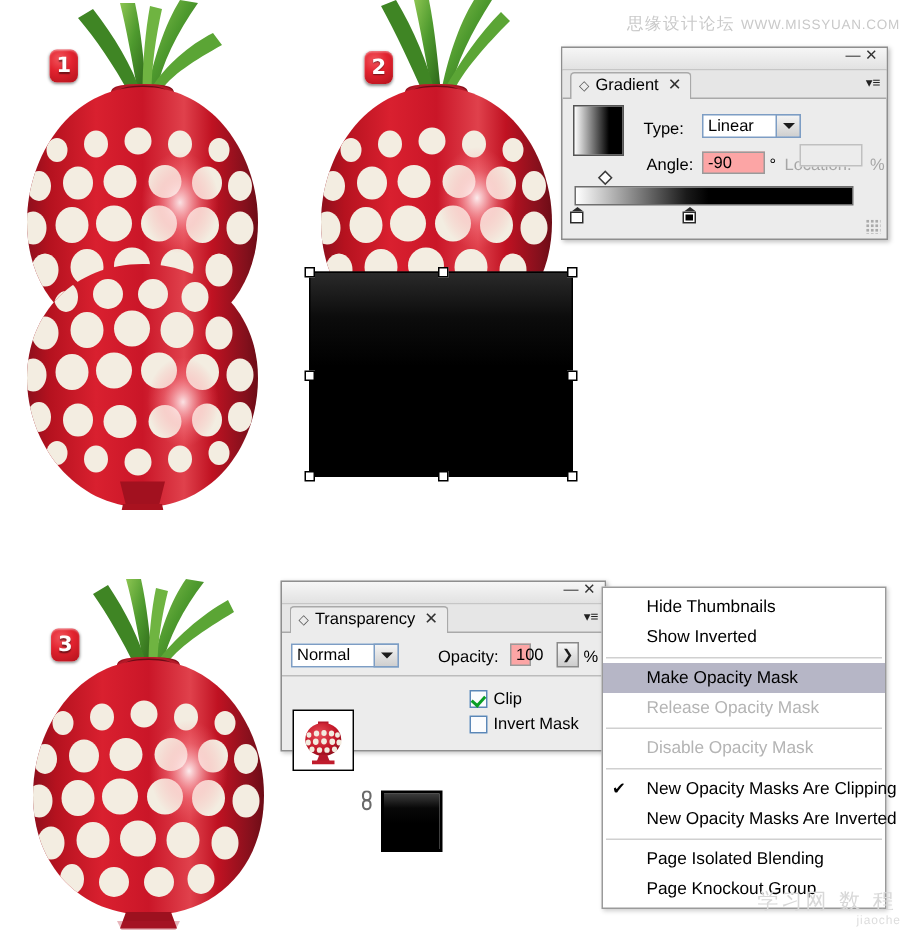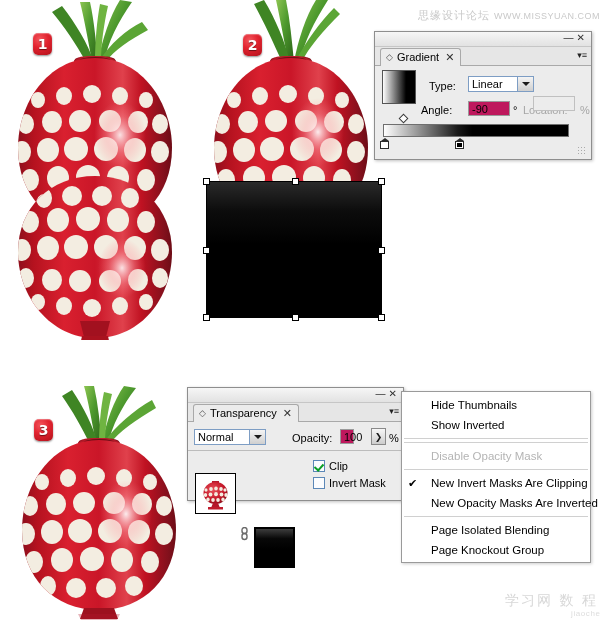--- a/index.html
+++ b/index.html
@@ -75,21 +75,21 @@
   .tab .x{font-size:11px;color:#333;margin-left:2px;}
   .menu-btn{
     position:absolute;right:4px;top:2px;width:14px;height:12px;
     font-size:9px;color:#222;line-height:12px;text-align:right;
   }
   .panel-body{padding:0;position:relative;}
 
   .fieldlabel{font-size:11px;color:#000;}
   .fieldlabel.dim{color:#a6a6a6;}
   .textbox{
-    background:#be185d;border:1px solid #9a9a9a;height:15px;line-height:15px;
+    background:#fca5a5;border:1px solid #9a9a9a;height:15px;line-height:15px;
     font-size:11px;padding:0 3px;box-sizing:border-box;color:#000;
   }
   .textbox.dim{background:#ececec;border-color:#c0c0c0;}
   .combo{
     position:relative;background:#ffffff;border:1px solid #7d9dc4;height:16px;
     box-sizing:border-box;font-size:11px;line-height:15px;padding:0 18px 0 3px;color:#000;
   }
   .combo .arrowbtn{
     position:absolute;right:-1px;top:-1px;width:17px;height:16px;
     background:linear-gradient(to bottom,#f4f4f4,#cfcfcf);
@@ -544,21 +544,21 @@
     <div class="grad-swatch"></div>
 
     <span class="fieldlabel abs" style="left:54px;top:14px;">Type:</span>
     <div class="combo abs" style="left:93px;top:10px;width:66px;">
       <span>Linear</span>
       <span class="arrowbtn">
           <i class="chev"></i>
         </span>
     </div>
 
-    <span class="fieldlabel abs" style="left:46px;top:38px;">Angle:</span>
+    <span class="fieldlabel abs" style="left:56px;top:38px;">Angle:</span>
     <div class="textbox abs" style="left:93px;top:35px;width:42px;">-90</div>
     <span class="fieldlabel abs" style="left:138px;top:38px;">°</span>
 
     <span class="fieldlabel dim abs" style="left:148px;top:38px;">Location:</span>
 
     <span class="fieldlabel dim abs" style="left:205px;top:38px;">%</span>
 
     <div class="abs" style="left:0px;top:58px;width:214px;height:34px;">
       <div class="grad-ramp"></div>
       <div class="mid-diamond" style="left:25px;top:-9px;"></div>
@@ -661,26 +661,28 @@
         <span class="fieldlabel">Invert Mask</span>
       </div>
     </div>
   </div>
 </div>
 
 <div id="ctxmenu">
   <div class="mi">Hide Thumbnails</div>
   <div class="mi">Show Inverted</div>
   <div class="msep"></div>
+  <div class="mi hl">Make Opacity Mask</div>
+  <div class="mi dis">Release Opacity Mask</div>
   <div class="msep"></div>
   <div class="mi dis">Disable Opacity Mask</div>
   <div class="msep"></div>
   <div class="mi">
     <span class="tick">✔</span>
-    <span>New Invert Masks Are Clipping</span>
+    <span>New Opacity Masks Are Clipping</span>
   </div>
   <div class="mi">New Opacity Masks Are Inverted</div>
   <div class="msep"></div>
   <div class="mi">Page Isolated Blending</div>
   <div class="mi">Page Knockout Group</div>
 </div>
 
 <div id="wm-bottom">学习网 数 程 网</div>
 <div id="wm-bottom2">jiaocheng.chazidian.com</div>
 

